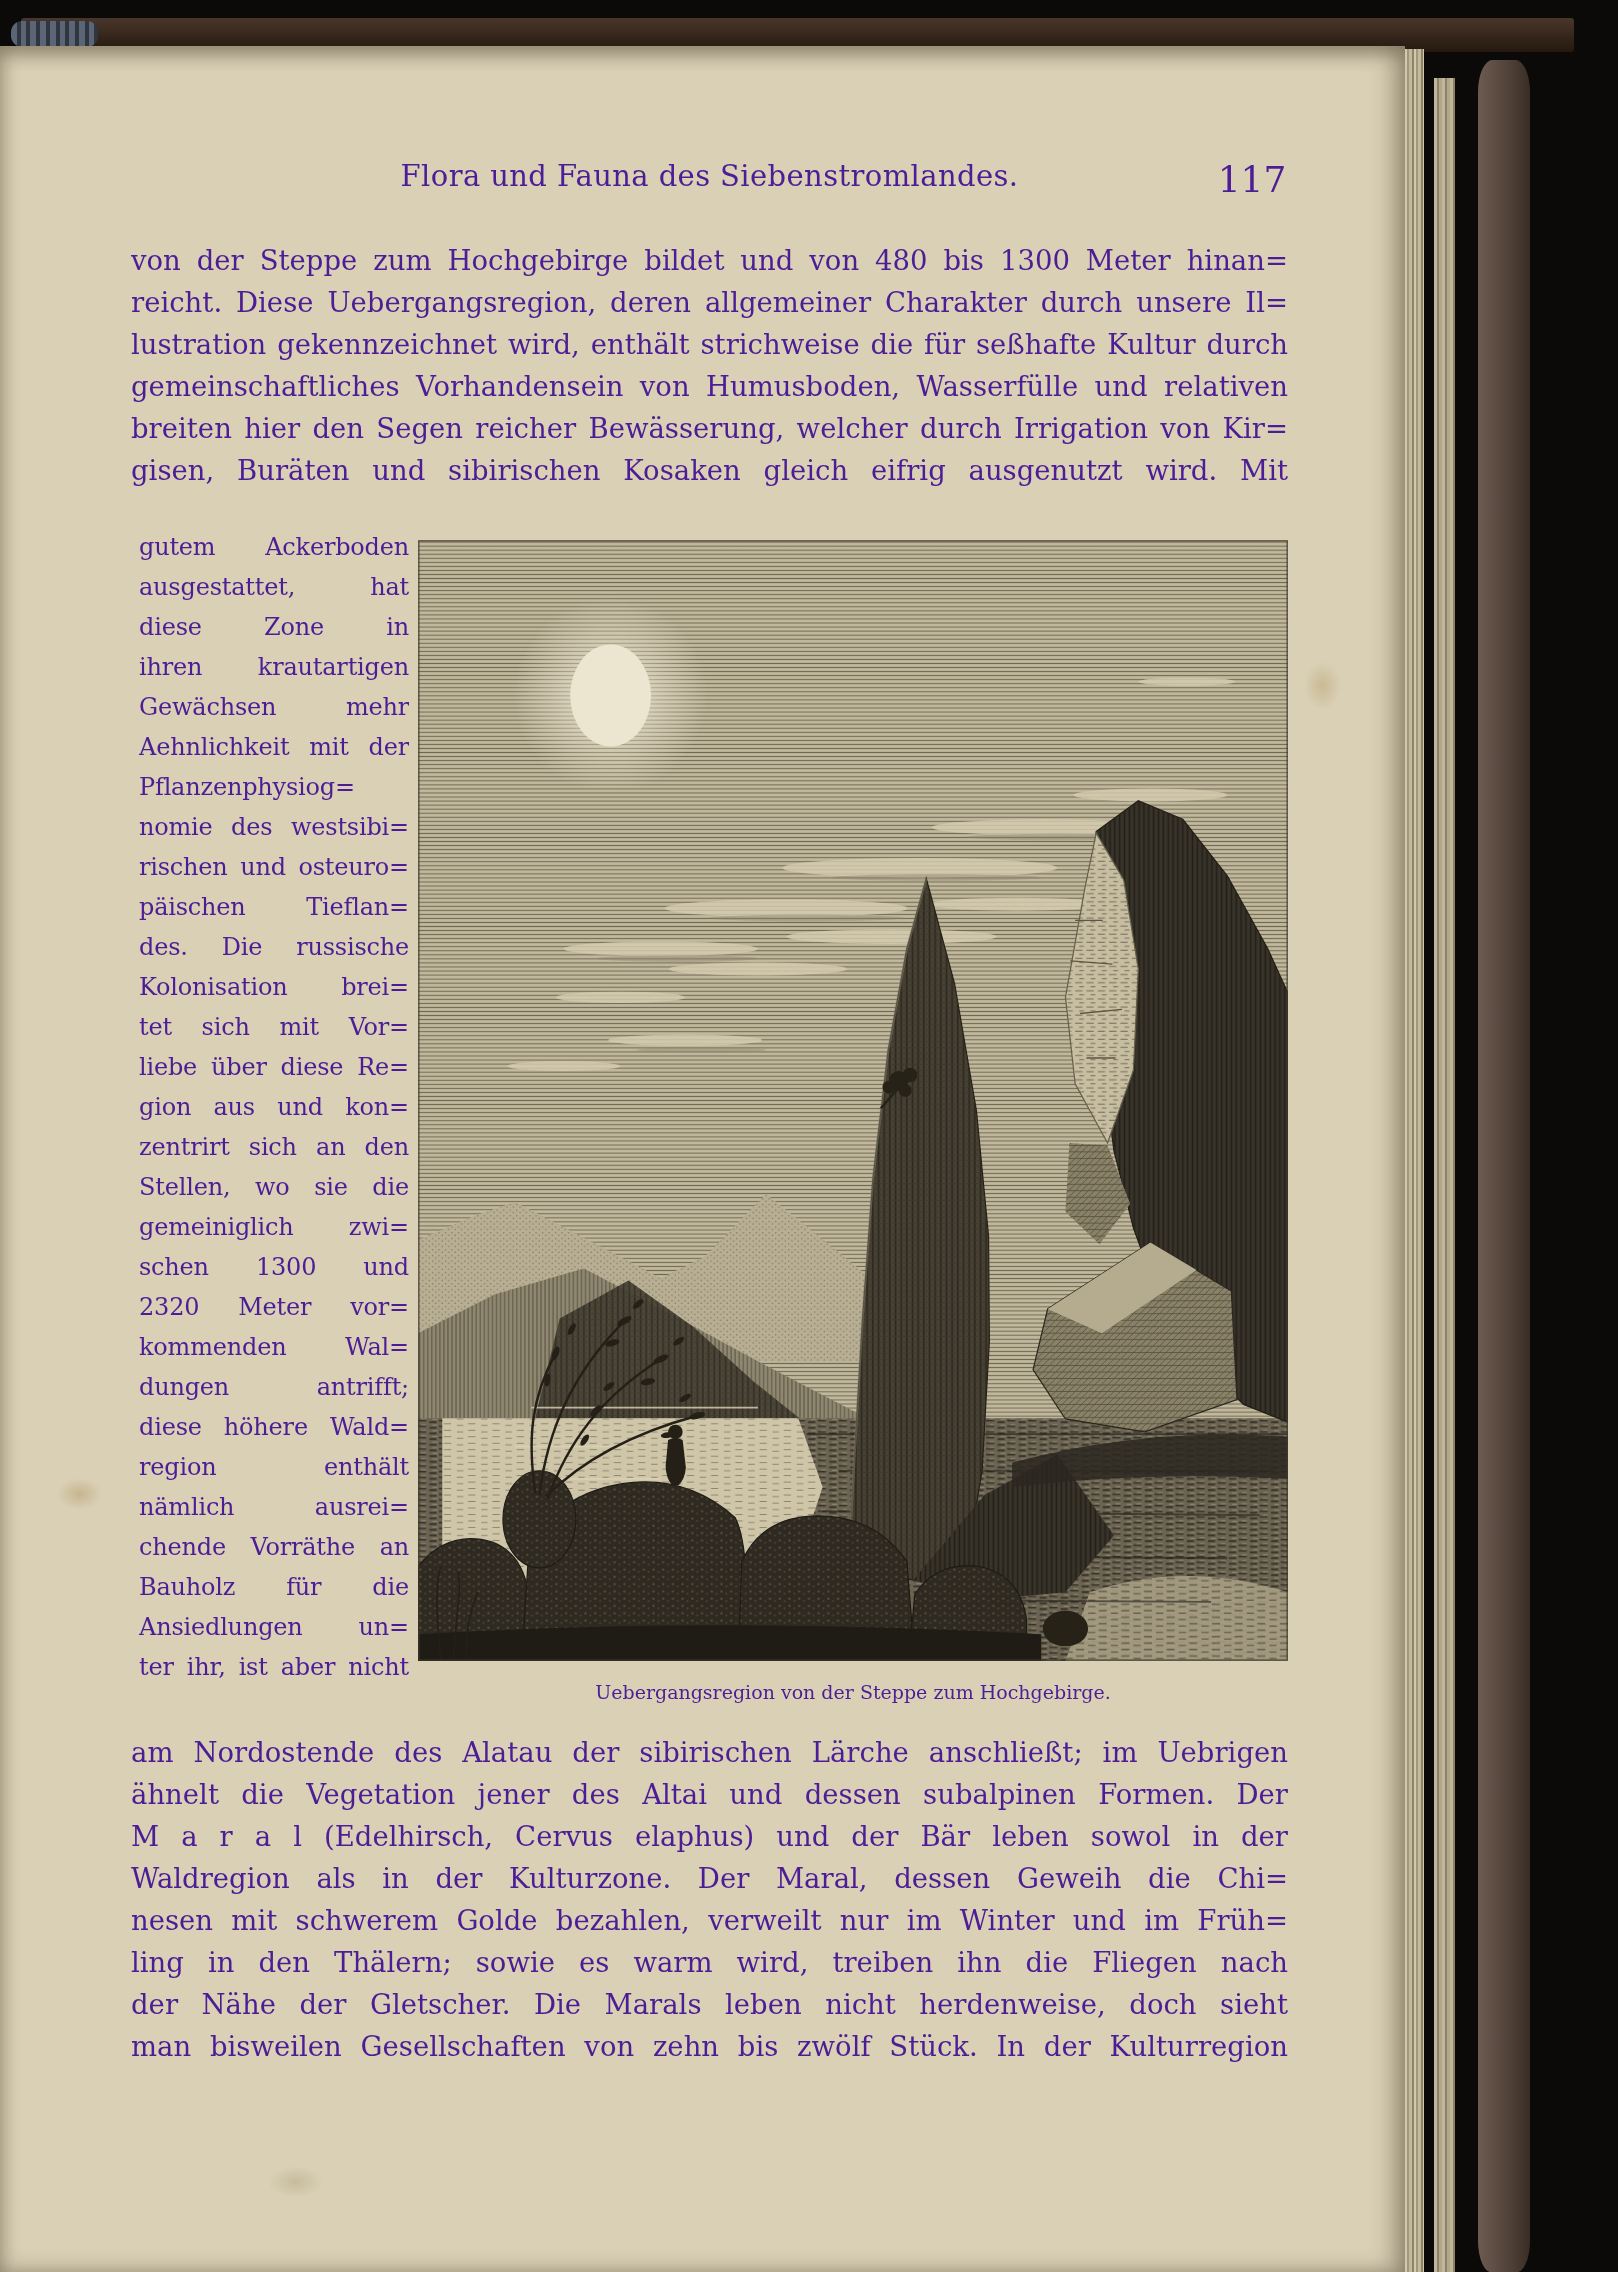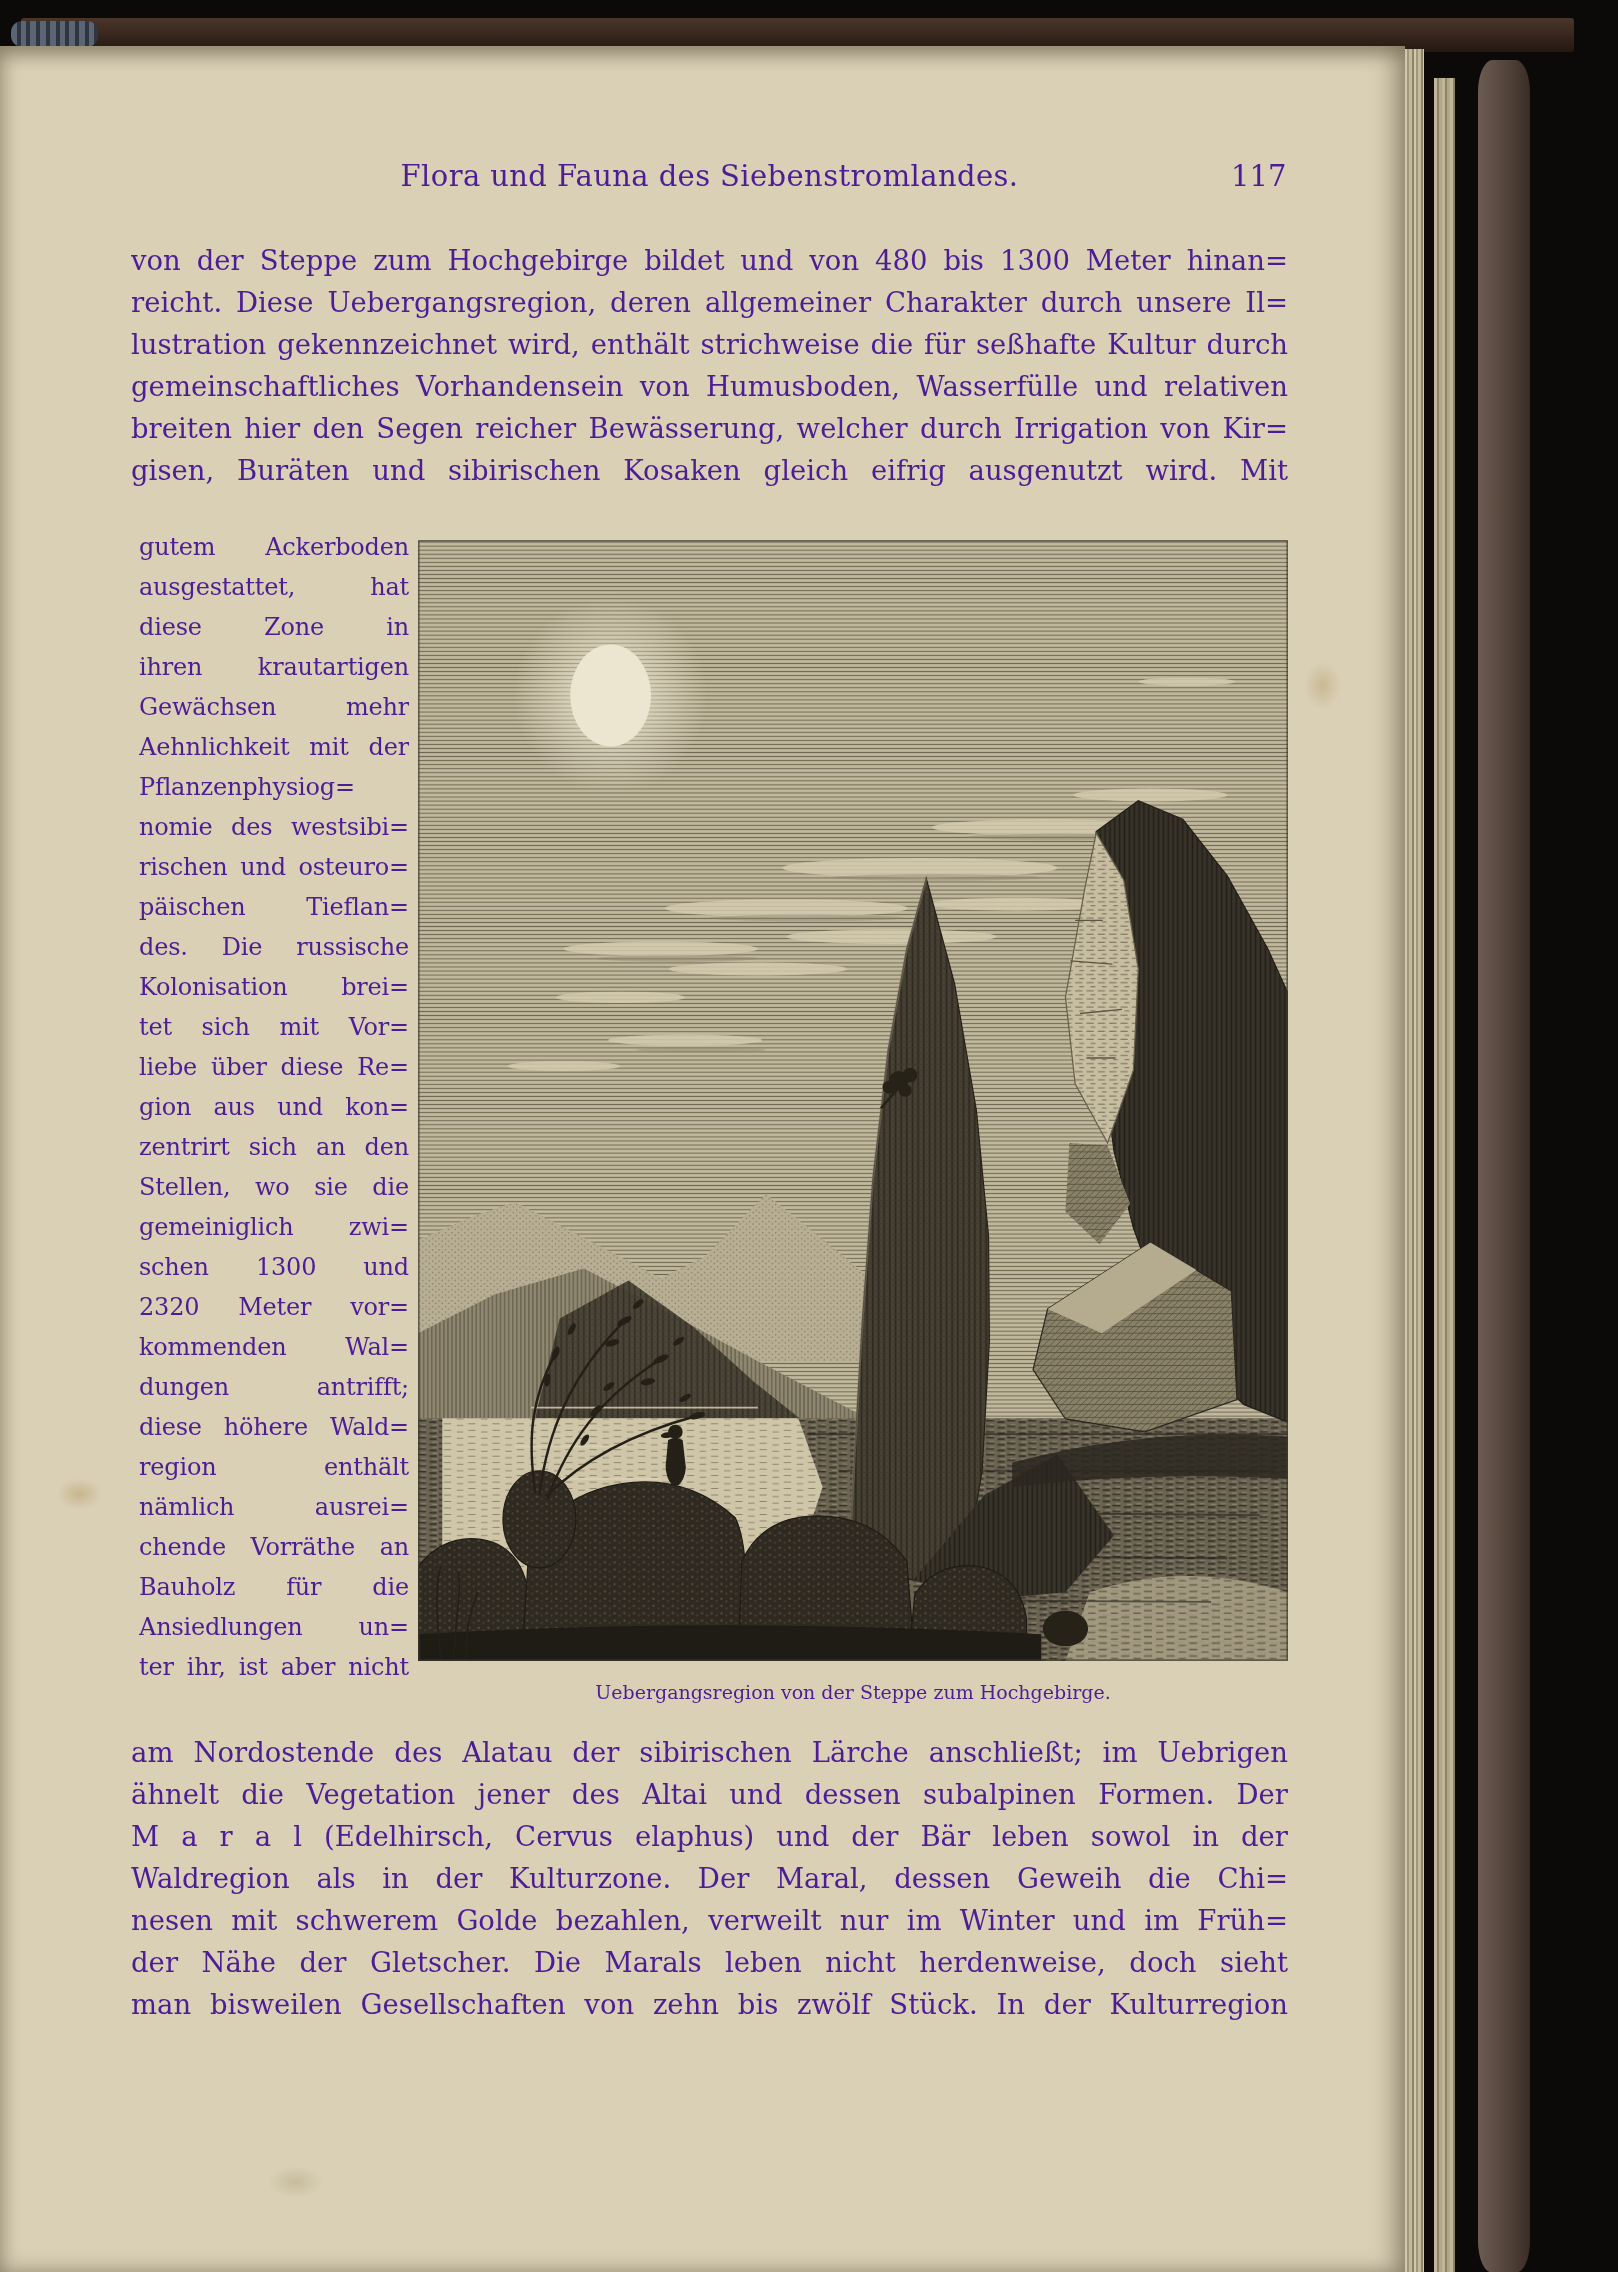--- a/index.html
+++ b/index.html
@@ -20,21 +20,21 @@
   
   .page{position:absolute;left:0;top:46px;width:1405px;height:2226px;background:#d9d0b6;
         box-shadow:inset -13px 0 21px rgba(70,58,36,.35), inset 0 11.3px 14.6px rgba(70,58,36,.28), inset 8px 0 14.6px rgba(70,58,36,.15);}
   .stain{position:absolute;border-radius:50%;pointer-events:none;}
   .stain.s1{left:57px;top:1432px;width:45px;height:32px;background:radial-gradient(rgba(160,120,50,.30),rgba(160,120,50,0) 70%);}
   .stain.s2{left:1304px;top:615px;width:37px;height:49px;background:radial-gradient(rgba(160,120,50,.26),rgba(160,120,50,0) 70%);}
   .stain.s3{left:267px;top:2120px;width:57px;height:32px;background:radial-gradient(rgba(120,95,45,.18),rgba(120,95,45,0) 70%);}
   
   .hdr{position:absolute;left:131px;top:113px;width:1157px;height:45px;}
   .hdr .title{position:absolute;left:0;right:0;text-align:center;font-size:29px;letter-spacing:0.4px;}
-  .hdr .pageno{position:absolute;right:1.6px;top:0;font-size:29px;}
+  .hdr .pageno{position:absolute;right:1.6px;top:0;font-size:36px;}
   
   .tline{text-align:justify;text-align-last:justify;overflow:hidden;white-space:nowrap;}
   .intro{position:absolute;left:131px;top:193px;width:1157px;font-size:27.5px;}
   .intro .tline{height:42px;line-height:42px;}
   .leftcol{position:absolute;left:131px;top:481px;width:278px;font-size:24px;letter-spacing:-0.2px;}
   .leftcol .tline{height:40px;line-height:40px;margin-left:8px;}
   .bottomblock{position:absolute;left:131px;top:1685px;width:1157px;font-size:27.5px;}
   .bottomblock .tline{height:42px;line-height:42px;}
   .engraving{position:absolute;left:418px;top:494px;width:870px;height:1121px;}
   .caption{position:absolute;left:418px;top:1630px;width:870px;text-align:center;text-align-last:center;
@@ -275,18 +275,19 @@
     </svg>
 
     <div class="caption">Uebergangsregion von der Steppe zum Hochgebirge.</div>
 
     <div class="bottomblock">
       <div class="tline">am Nordostende des Alatau der sibirischen Lärche anschließt; im Uebrigen</div>
       <div class="tline">ähnelt die Vegetation jener des Altai und dessen subalpinen Formen. Der</div>
       <div class="tline">M a r a l (Edelhirsch, Cervus elaphus) und der Bär leben sowol in der</div>
       <div class="tline">Waldregion als in der Kulturzone. Der Maral, dessen Geweih die Chi=</div>
       <div class="tline">nesen mit schwerem Golde bezahlen, verweilt nur im Winter und im Früh=</div>
+      <div class="tline">ling in den Thälern; sowie es warm wird, treiben ihn die Fliegen nach</div>
       <div class="tline">der Nähe der Gletscher. Die Marals leben nicht herdenweise, doch sieht</div>
       <div class="tline">man bisweilen Gesellschaften von zehn bis zwölf Stück. In der Kulturregion</div>
     </div>
   </div>
 </div>
 
 
 </body></html>

